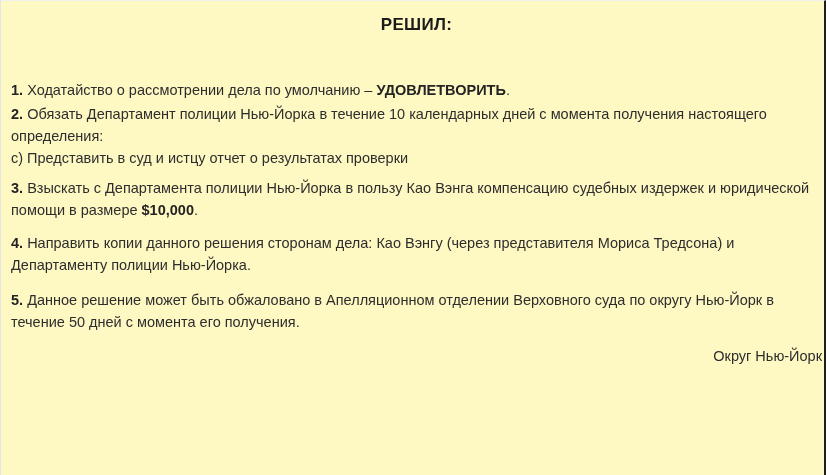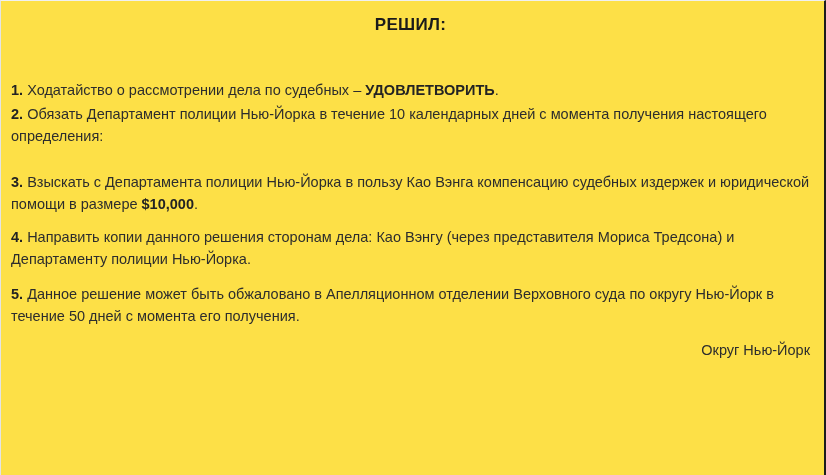--- a/index.html
+++ b/index.html
@@ -5,25 +5,25 @@
   html, body {
     margin: 0;
     padding: 0;
     background: #ffffff;
   }
   .page {
     position: relative;
     width: 826px;
     height: 475px;
     box-sizing: border-box;
-    background: #fde047;
+    background: #fef9c3;
     border-left: 1px solid #e4e4e4;
     border-top: 1px solid #f0f0f0;
     border-right: 2px solid #1d1d1d;
-    padding: 14px 14px 0 10px;
+    padding: 14px 2px 0 10px;
     overflow: hidden;
     font-family: "Liberation Sans", "DejaVu Sans", sans-serif;
     font-size: 14.5px;
     color: #2d2d2d;
   }
   .title {
     margin: 0;
     text-align: center;
     font-size: 17px;
     line-height: 20px;
@@ -31,41 +31,42 @@
     color: #1b1b1b;
     letter-spacing: 0.3px;
   }
   .para {
     margin: 0;
     line-height: 22px;
   }
   .para b { font-weight: 700; color: #232323; }
   .mt-item1 { margin-top: 44px; }
   .mt-item2 { margin-top: 2px; }
-  .mt-item3 { margin-top: 24px; }
+  .mt-item3 { margin-top: 8px; }
   .mt-item4 { margin-top: 11px; }
   .mt-item5 { margin-top: 13px; }
   .signature {
     margin-top: 13px;
     text-align: right;
     line-height: 20px;
   }
   .signature .judge { font-weight: 700; color: #232323; }
 </style>
 </head>
 <body>
 
 <div class="page">
 
   <h1 class="title">РЕШИЛ:</h1>
 
-  <p class="para mt-item1"><b>1.</b> <span>Ходатайство о рассмотрении дела по судебных – </span><b>УДОВЛЕТВОРИТЬ</b><span>.</span></p>
+  <p class="para mt-item1"><b>1.</b> <span>Ходатайство о рассмотрении дела по умолчанию – </span><b>УДОВЛЕТВОРИТЬ</b><span>.</span></p>
 
   <div class="para mt-item2">
     <div><b>2.</b> <span>Обязать Департамент полиции Нью-Йорка в течение 10 календарных дней с момента получения настоящего определения:</span></div>
+    <div>c) Представить в суд и истцу отчет о результатах проверки</div>
   </div>
 
   <p class="para mt-item3"><b>3.</b> <span>Взыскать с Департамента полиции Нью-Йорка в пользу Као Вэнга компенсацию судебных издержек и юридической помощи в размере </span><b>$10,000</b><span>.</span></p>
 
   <p class="para mt-item4"><b>4.</b> <span>Направить копии данного решения сторонам дела: Као Вэнгу (через представителя Мориса Тредсона) и Департаменту полиции Нью-Йорка.</span></p>
 
   <p class="para mt-item5"><b>5.</b> <span>Данное решение может быть обжаловано в Апелляционном отделении Верховного суда по округу Нью-Йорк в течение 50 дней с момента его получения.</span></p>
 
   <div class="signature">
     <div>Округ Нью-Йорк</div>

